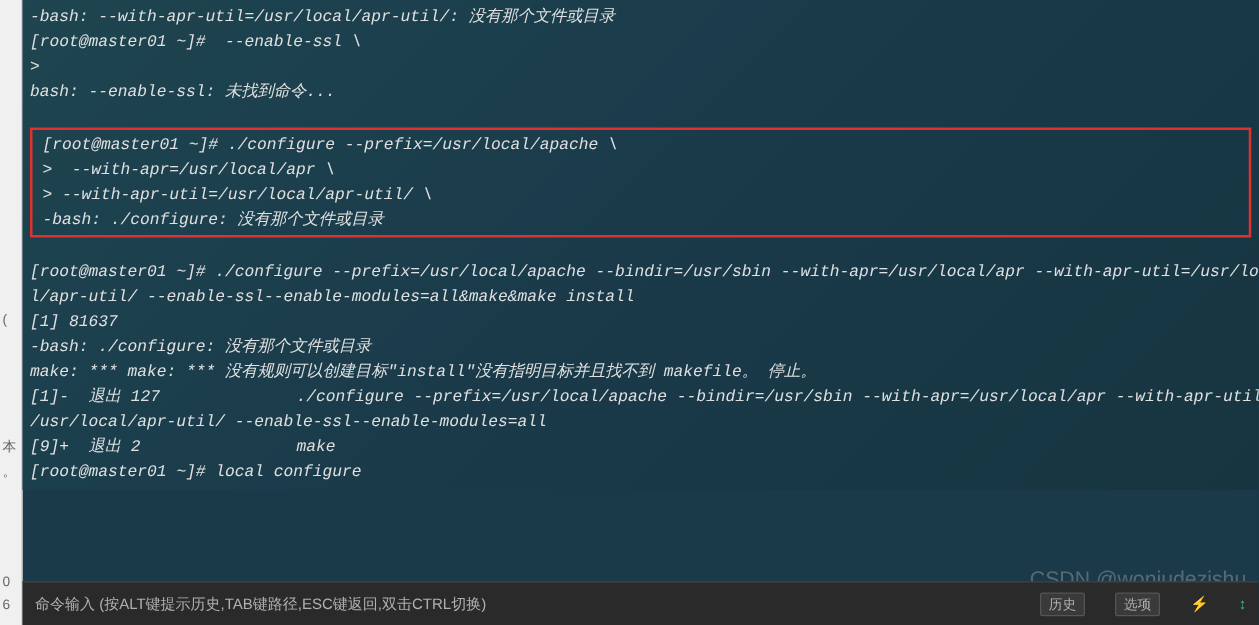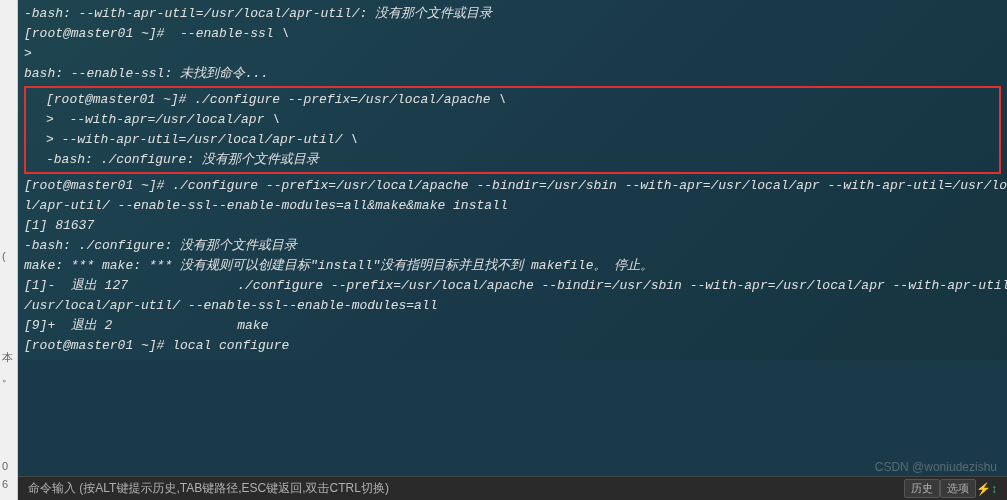--- a/index.html
+++ b/index.html
@@ -42,67 +42,67 @@
       background: linear-gradient(135deg, #1e4550 0%, #1a3a4a 50%, #163540 100%);
       line-height: 20px;
     }
     .line {
       white-space: pre;
       color: #e0e0e0;
       font-style: italic;
     }
     .red-box {
       border: 2px solid #e03030;
-      padding: 2px 20px;
-      margin: 2px 0;
+      padding: 2px 8px;
+      margin: 18px 0;
     }
     .bottom-bar {
       position: absolute;
       bottom: 0;
       left: 18px;
       right: 0;
-      height: 24px;
+      height: 35px;
       background: #2a2a2a;
       border-top: 1px solid #444;
       display: flex;
       align-items: center;
       justify-content: space-between;
       padding: 0 10px;
       font-size: 12px;
       font-family: sans-serif;
       color: #b0b0b0;
     }
     .bottom-left {
       display: flex;
       align-items: center;
       gap: 8px;
     }
     .bottom-right {
       display: flex;
       align-items: center;
-      gap: 0;
+      gap: 24px;
       justify-content: flex-end;
     }
     .btn {
       padding: 1px 6px;
       background: #3a3a3a;
       border: 1px solid #555;
       border-radius: 2px;
       cursor: pointer;
       font-size: 11px;
     }
     .icon-green {
       color: #4a9;
     }
     .watermark {
       position: absolute;
       bottom: 26px;
       right: 10px;
       color: rgba(180,180,180,0.4);
-      font-size: 12px;
+      font-size: 17px;
       font-family: sans-serif;
     }
   </style>
 </head>
 <body>
 
 <div class="left-gutter">
   <span class="gutter-text" style="top:250px">(</span>
   <span class="gutter-text" style="top:350px">本</span>
   <span class="gutter-text" style="top:370px">。</span>

